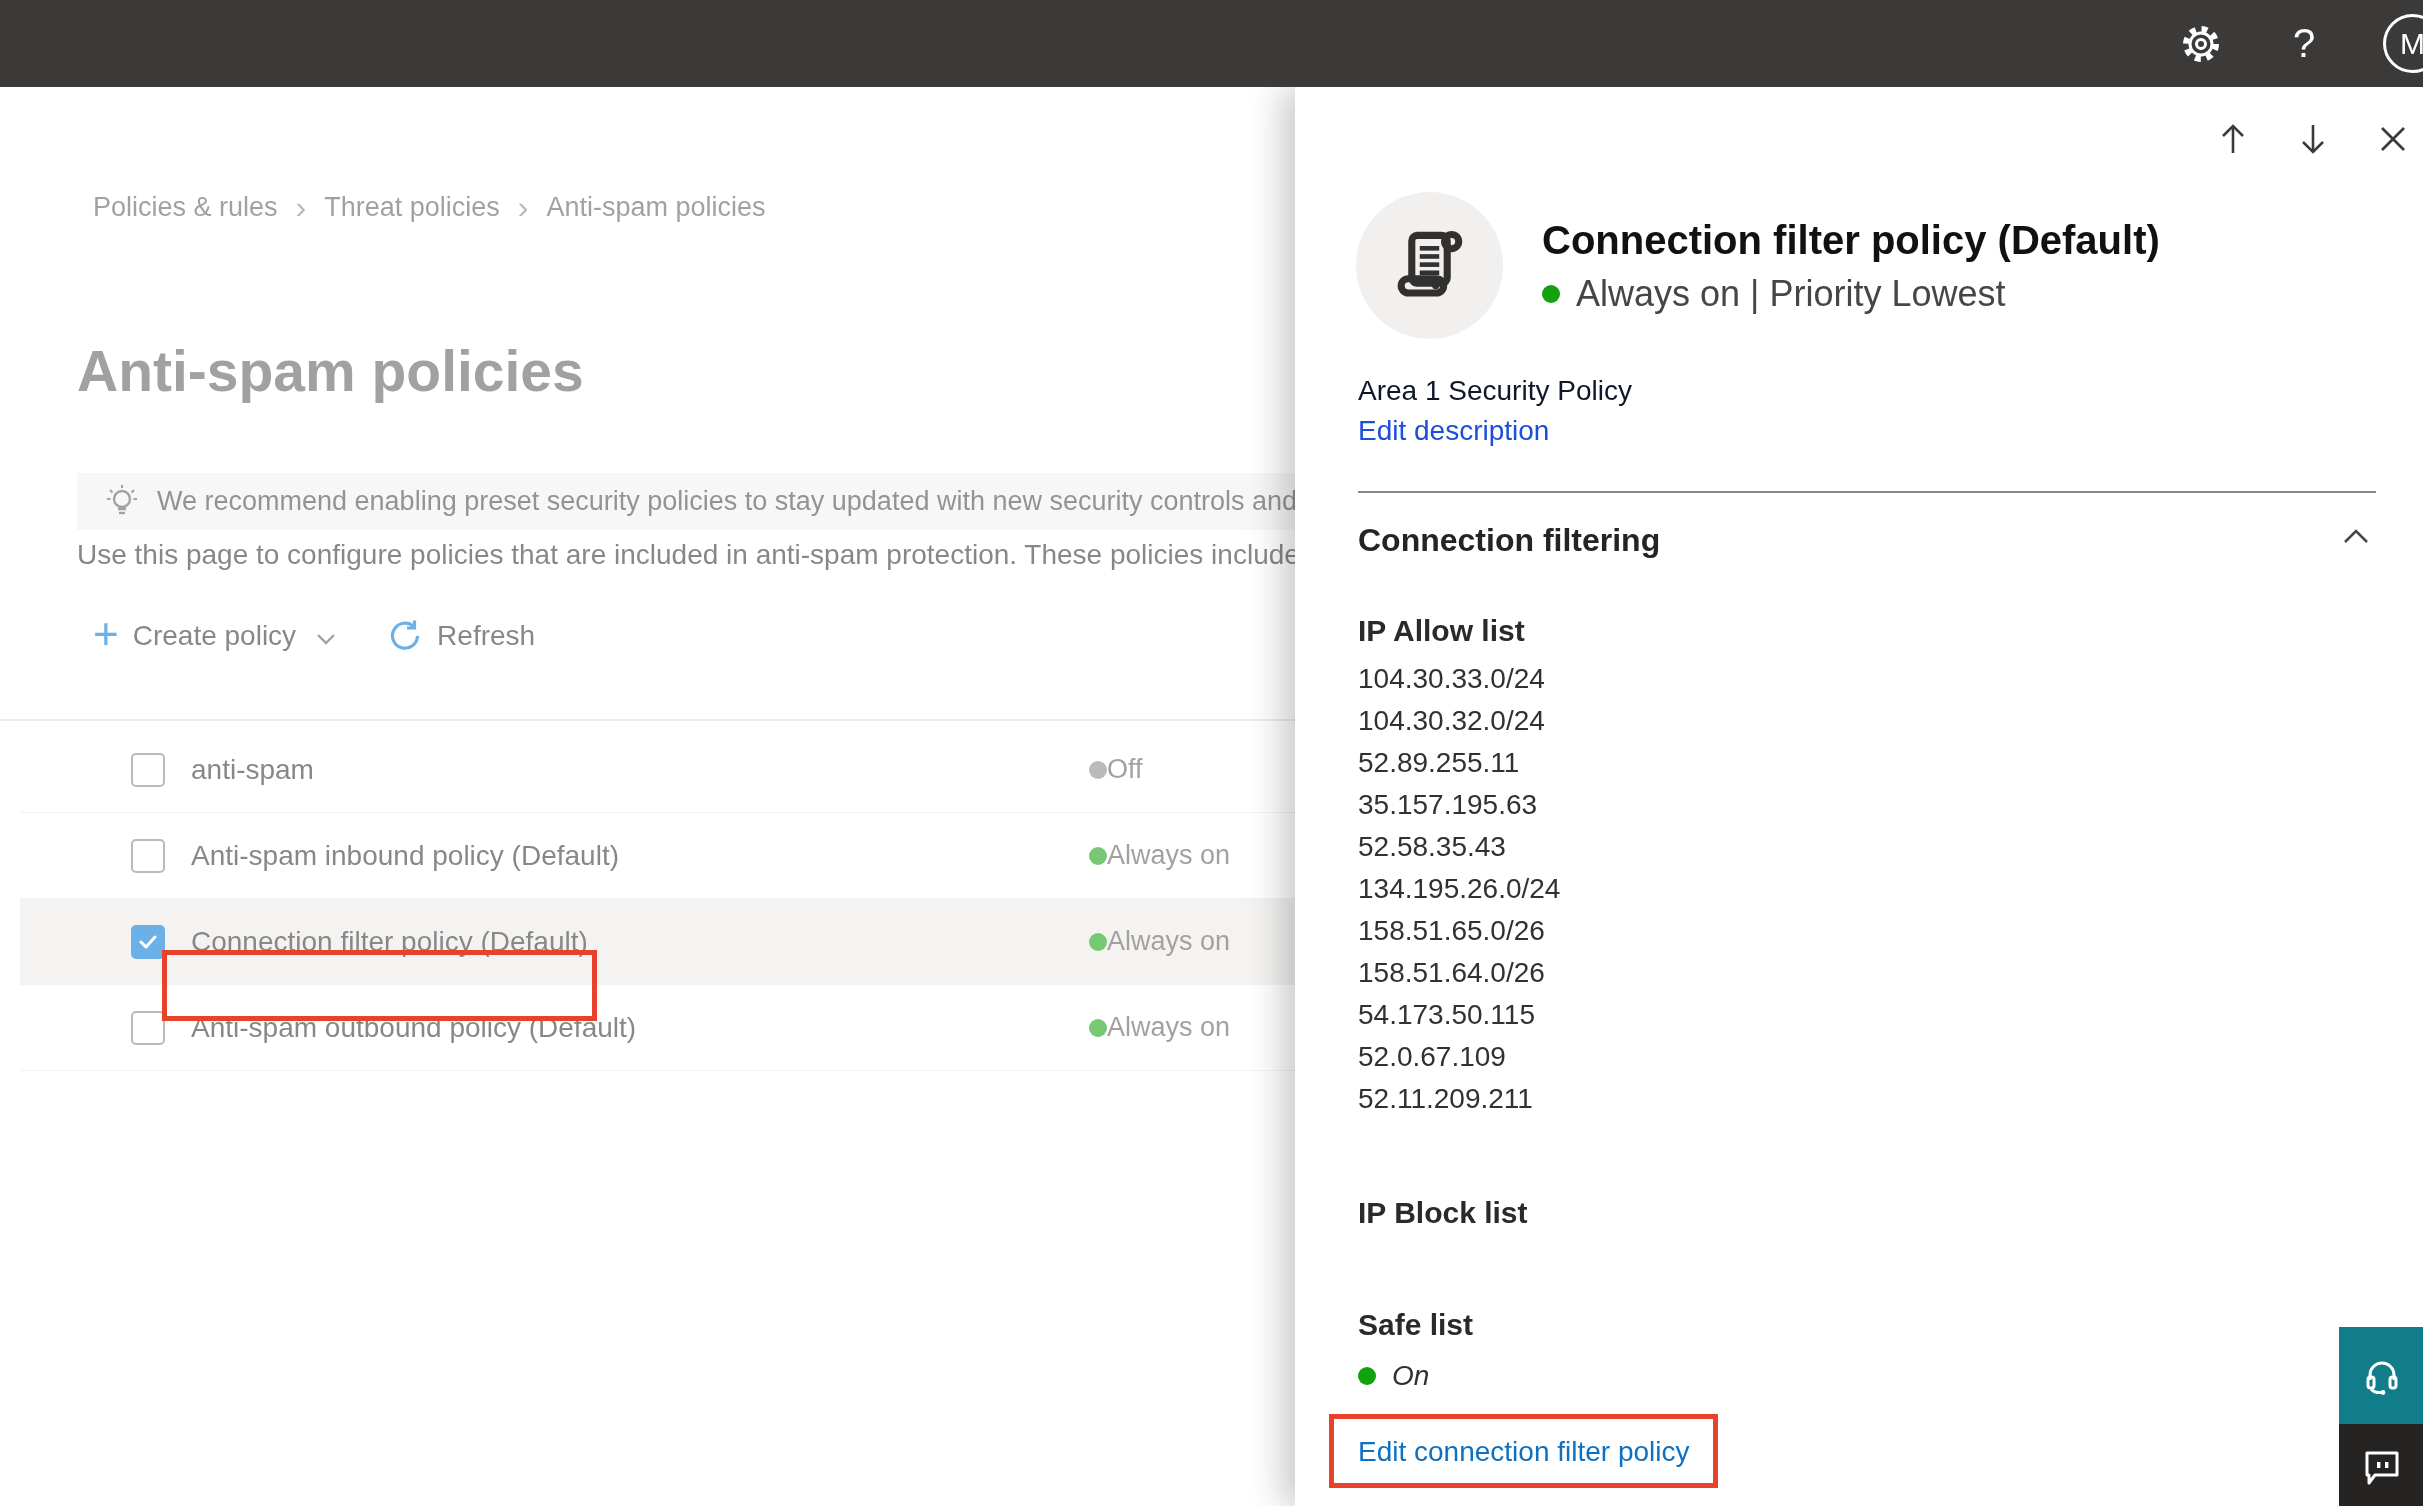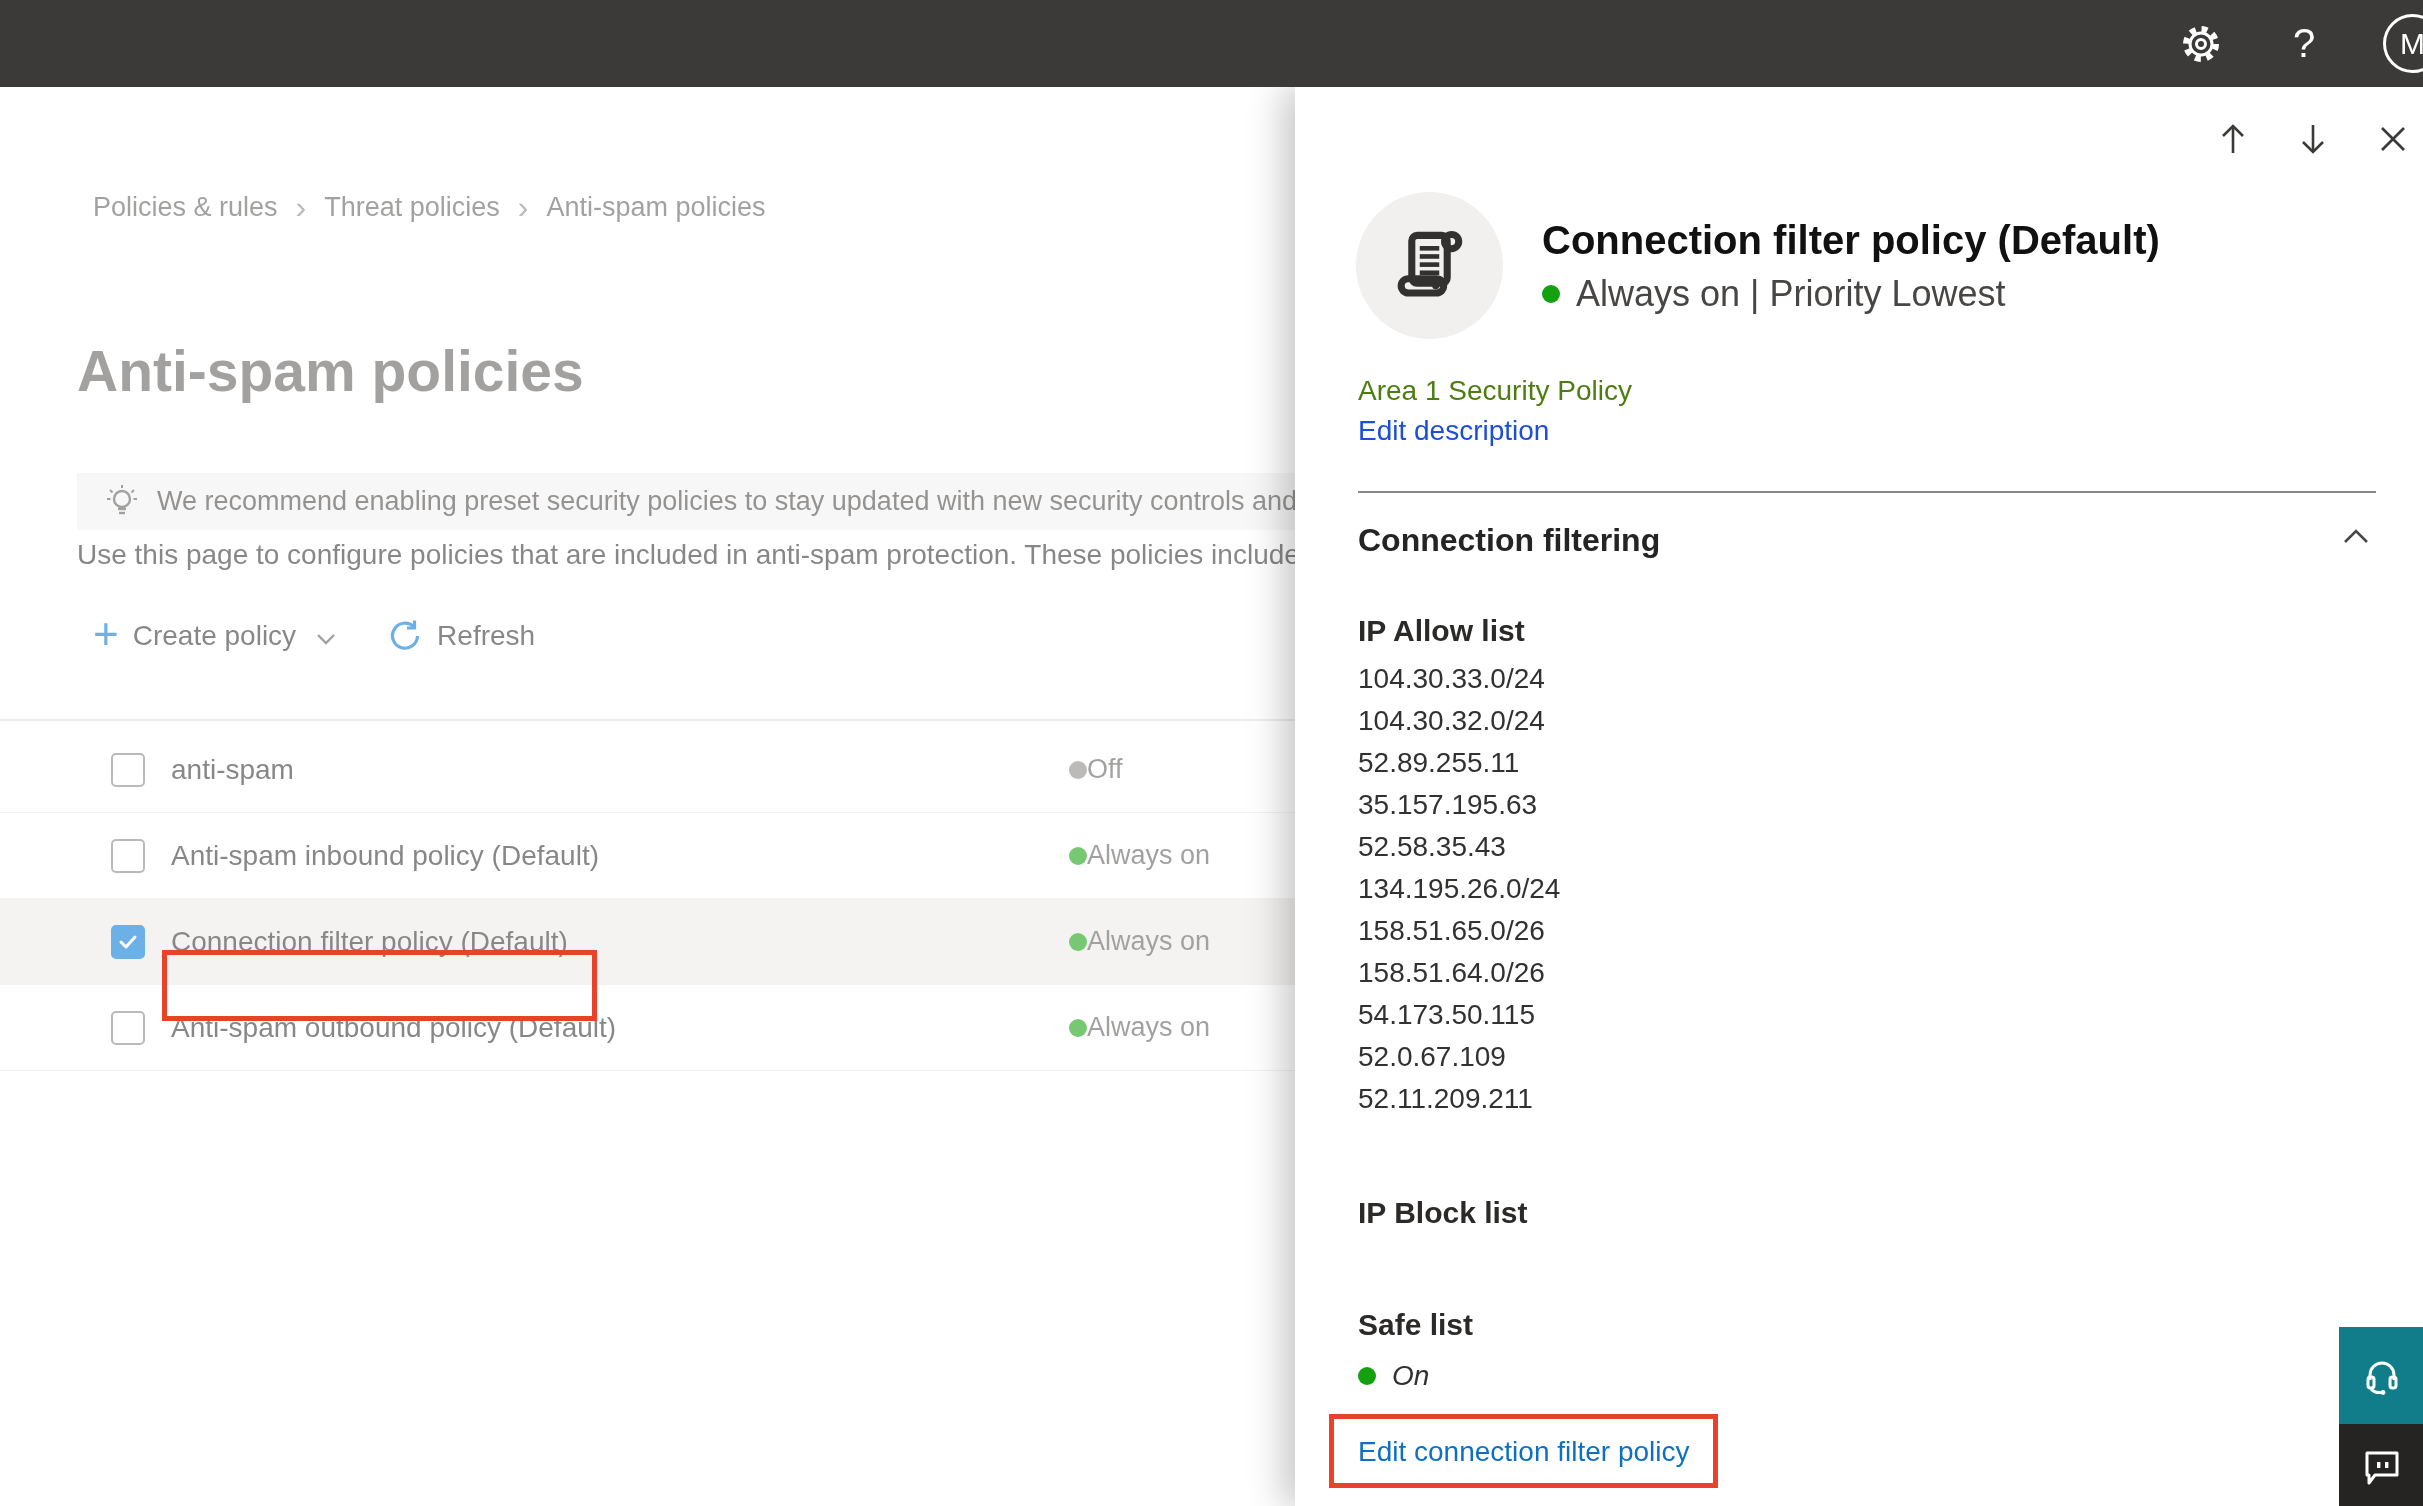--- a/index.html
+++ b/index.html
@@ -31,21 +31,21 @@
   .tool-btn{display:flex;align-items:center;gap:14px;cursor:pointer;}
   .tool-gap{width:51px;}
   .plus-glyph{color:#0078d4;font-size:44px;font-weight:300;line-height:40px;margin-top:-4px;}
   .chev-down{margin-left:6px;margin-top:6px;}
 
   .table{position:absolute;top:618px;left:0;right:0;}
   .thead{height:50px;display:flex;align-items:center;font-size:27px;color:#484644;}
   .th-name{margin-left:171px;}
   .th-status{position:absolute;left:1067px;}
   .thead-line{height:0;border-top:2px solid #e1dfdd;margin-top:14px;}
-  .rows{margin-top:6px;}
+  .rows{margin-top:6px;padding-left:20px;}
   .trow{position:relative;height:85px;display:flex;align-items:center;border-bottom:1px solid #edebe9;cursor:pointer;}
   .trow.selected{background:#edebe9;}
   .cbox{position:absolute;left:111px;width:34px;height:34px;border:2px solid #8a8886;border-radius:5px;
         background:#ffffff;box-sizing:border-box;cursor:pointer;}
   .cbox.checked{background:#0078d4;border-color:#0078d4;display:flex;align-items:center;justify-content:center;}
   .row-name{margin-left:171px;font-size:28px;color:#323130;}
   .row-status{position:absolute;left:1069px;display:flex;align-items:center;font-size:27px;color:#605e5c;}
   .dot{width:18px;height:18px;border-radius:50%;}
   .dot-on{background:#13a10e;}
   .dot-off{background:#8a8886;}
@@ -60,21 +60,21 @@
   
   .flyout{position:absolute;top:87px;left:1295px;right:0;bottom:0;background:#ffffff;z-index:7;
           box-shadow:-12px 0 34px rgba(0,0,0,0.22);}
   .fly-nav{position:absolute;top:35px;right:14px;display:flex;gap:46px;}
   .fly-nav .nav-btn{width:34px;height:34px;display:flex;align-items:center;justify-content:center;cursor:pointer;}
   .fly-avatar{position:absolute;left:61px;top:105px;width:147px;height:147px;border-radius:50%;background:#f1f0ef;
               display:flex;align-items:center;justify-content:center;}
   .fly-title{position:absolute;left:247px;top:129px;width:851px;font-size:40px;line-height:48px;font-weight:bold;color:#111111;}
   .fly-status{position:absolute;left:247px;top:190px;height:34px;display:flex;align-items:center;gap:16px;
               font-size:36px;color:#484644;}
-  .fly-area{position:absolute;left:63px;top:287px;font-size:28px;line-height:34px;color:#4d7c0f;}
+  .fly-area{position:absolute;left:63px;top:287px;font-size:28px;line-height:34px;color:#0f172a;}
   .fly-editdesc{position:absolute;left:63px;top:327px;font-size:28px;line-height:34px;color:#1d4ed8;cursor:pointer;}
   .fly-divider{position:absolute;left:63px;right:48px;top:404px;border-top:2px solid #8a8886;}
   .fly-section{position:absolute;left:63px;top:433px;height:40px;font-size:32px;line-height:40px;font-weight:bold;color:#242424;}
   .fly-chevron{position:absolute;right:55px;top:441px;cursor:pointer;}
   .fly-subtitle{font-size:30px;font-weight:bold;color:#2b2a29;}
   .fly-allow-title{position:absolute;left:63px;top:526px;line-height:36px;}
   .ip-list{position:absolute;left:63px;top:571px;font-size:28px;line-height:42px;color:#323130;}
   .fly-block-title{position:absolute;left:63px;top:1108px;line-height:36px;}
   .fly-safe-title{position:absolute;left:63px;top:1220px;line-height:36px;}
   .fly-on{position:absolute;left:63px;top:1272px;height:34px;display:flex;align-items:center;gap:16px;

